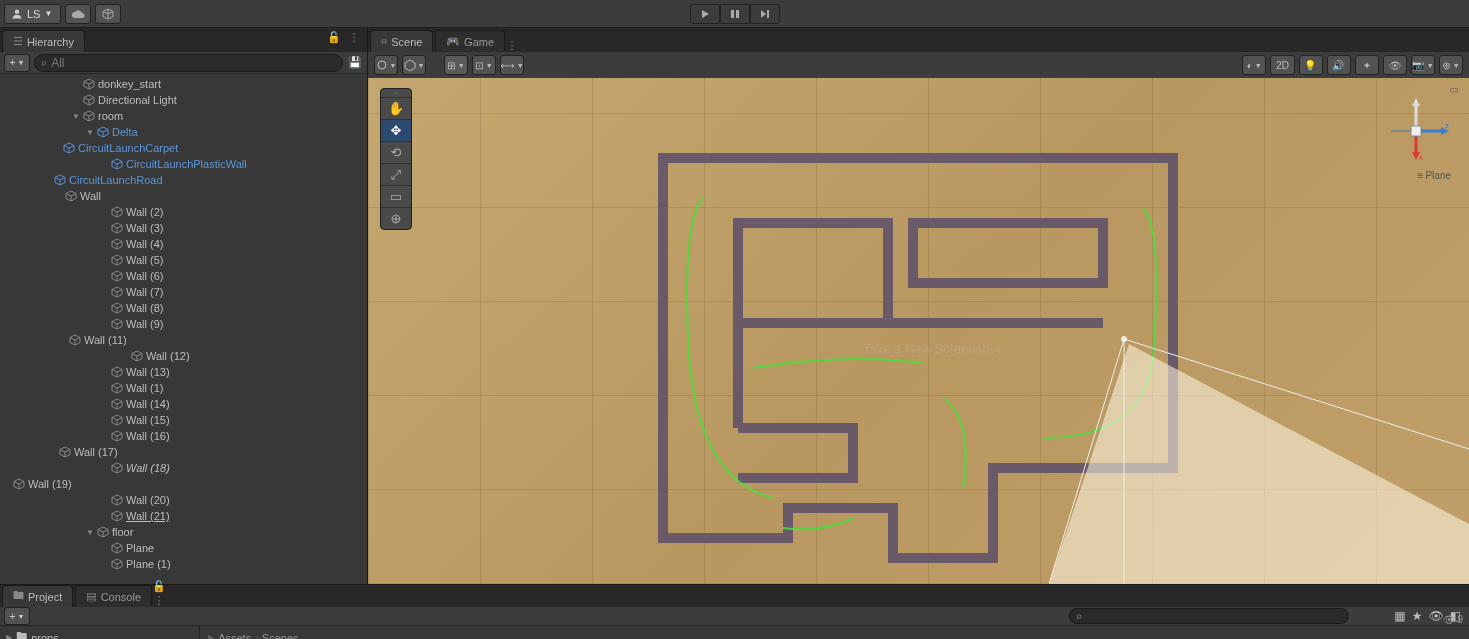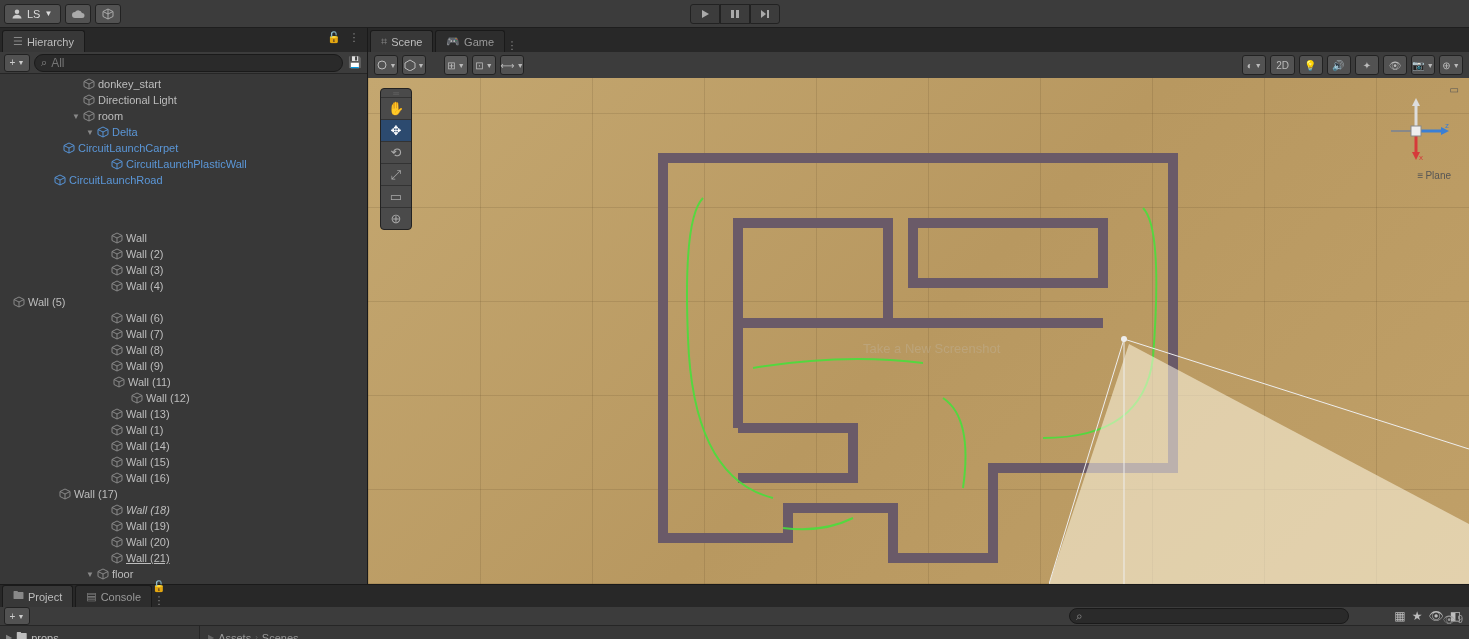--- a/index.html
+++ b/index.html
@@ -192,21 +192,21 @@
         <div class="tree-row sel prefab" style="padding-left: 41px;">
           <span class="arrow"></span>
           <span class="cube">
             <svg class="cube-ic" viewBox="0 0 12 12">
               <path d="M6 1l5 2.5v5L6 11 1 8.5v-5z" fill="none" stroke="currentColor"></path>
               <path d="M1 3.5L6 6l5-2.5M6 6v5" stroke="currentColor" fill="none"></path>
             </svg>
           </span>
           <span>CircuitLaunchRoad</span>
         </div>
-        <div class="tree-row" style="padding-left: 98px; margin-top: 42px;">
+        <div class="tree-row" style="padding-left: 52px;">
           <span class="arrow"></span>
           <span class="cube">
             <svg class="cube-ic" viewBox="0 0 12 12">
               <path d="M6 1l5 2.5v5L6 11 1 8.5v-5z" fill="none" stroke="currentColor"></path>
               <path d="M1 3.5L6 6l5-2.5M6 6v5" stroke="currentColor" fill="none"></path>
             </svg>
           </span>
           <span>Wall</span>
         </div>
         <div class="tree-row" style="padding-left: 98px;">
@@ -232,161 +232,161 @@
         <div class="tree-row" style="padding-left: 98px;">
           <span class="arrow"></span>
           <span class="cube">
             <svg class="cube-ic" viewBox="0 0 12 12">
               <path d="M6 1l5 2.5v5L6 11 1 8.5v-5z" fill="none" stroke="currentColor"></path>
               <path d="M1 3.5L6 6l5-2.5M6 6v5" stroke="currentColor" fill="none"></path>
             </svg>
           </span>
           <span>Wall (4)</span>
         </div>
+        <div class="tree-row" style="padding-left: 98px;">
+          <span class="arrow"></span>
+          <span class="cube">
+            <svg class="cube-ic" viewBox="0 0 12 12">
+              <path d="M6 1l5 2.5v5L6 11 1 8.5v-5z" fill="none" stroke="currentColor"></path>
+              <path d="M1 3.5L6 6l5-2.5M6 6v5" stroke="currentColor" fill="none"></path>
+            </svg>
+          </span>
+          <span>Wall (5)</span>
+        </div>
+        <div class="tree-row" style="padding-left: 98px;">
+          <span class="arrow"></span>
+          <span class="cube">
+            <svg class="cube-ic" viewBox="0 0 12 12">
+              <path d="M6 1l5 2.5v5L6 11 1 8.5v-5z" fill="none" stroke="currentColor"></path>
+              <path d="M1 3.5L6 6l5-2.5M6 6v5" stroke="currentColor" fill="none"></path>
+            </svg>
+          </span>
+          <span>Wall (6)</span>
+        </div>
+        <div class="tree-row" style="padding-left: 98px;">
+          <span class="arrow"></span>
+          <span class="cube">
+            <svg class="cube-ic" viewBox="0 0 12 12">
+              <path d="M6 1l5 2.5v5L6 11 1 8.5v-5z" fill="none" stroke="currentColor"></path>
+              <path d="M1 3.5L6 6l5-2.5M6 6v5" stroke="currentColor" fill="none"></path>
+            </svg>
+          </span>
+          <span>Wall (7)</span>
+        </div>
+        <div class="tree-row" style="padding-left: 98px;">
+          <span class="arrow"></span>
+          <span class="cube">
+            <svg class="cube-ic" viewBox="0 0 12 12">
+              <path d="M6 1l5 2.5v5L6 11 1 8.5v-5z" fill="none" stroke="currentColor"></path>
+              <path d="M1 3.5L6 6l5-2.5M6 6v5" stroke="currentColor" fill="none"></path>
+            </svg>
+          </span>
+          <span>Wall (8)</span>
+        </div>
+        <div class="tree-row" style="padding-left: 98px;">
+          <span class="arrow"></span>
+          <span class="cube">
+            <svg class="cube-ic" viewBox="0 0 12 12">
+              <path d="M6 1l5 2.5v5L6 11 1 8.5v-5z" fill="none" stroke="currentColor"></path>
+              <path d="M1 3.5L6 6l5-2.5M6 6v5" stroke="currentColor" fill="none"></path>
+            </svg>
+          </span>
+          <span>Wall (9)</span>
+        </div>
+        <div class="tree-row" style="padding-left: 56px;">
+          <span class="arrow"></span>
+          <span class="cube">
+            <svg class="cube-ic" viewBox="0 0 12 12">
+              <path d="M6 1l5 2.5v5L6 11 1 8.5v-5z" fill="none" stroke="currentColor"></path>
+              <path d="M1 3.5L6 6l5-2.5M6 6v5" stroke="currentColor" fill="none"></path>
+            </svg>
+          </span>
+          <span>Wall (11)</span>
+        </div>
+        <div class="tree-row" style="padding-left: 118px;">
+          <span class="arrow"></span>
+          <span class="cube">
+            <svg class="cube-ic" viewBox="0 0 12 12">
+              <path d="M6 1l5 2.5v5L6 11 1 8.5v-5z" fill="none" stroke="currentColor"></path>
+              <path d="M1 3.5L6 6l5-2.5M6 6v5" stroke="currentColor" fill="none"></path>
+            </svg>
+          </span>
+          <span>Wall (12)</span>
+        </div>
+        <div class="tree-row" style="padding-left: 98px;">
+          <span class="arrow"></span>
+          <span class="cube">
+            <svg class="cube-ic" viewBox="0 0 12 12">
+              <path d="M6 1l5 2.5v5L6 11 1 8.5v-5z" fill="none" stroke="currentColor"></path>
+              <path d="M1 3.5L6 6l5-2.5M6 6v5" stroke="currentColor" fill="none"></path>
+            </svg>
+          </span>
+          <span>Wall (13)</span>
+        </div>
+        <div class="tree-row" style="padding-left: 98px;">
+          <span class="arrow"></span>
+          <span class="cube">
+            <svg class="cube-ic" viewBox="0 0 12 12">
+              <path d="M6 1l5 2.5v5L6 11 1 8.5v-5z" fill="none" stroke="currentColor"></path>
+              <path d="M1 3.5L6 6l5-2.5M6 6v5" stroke="currentColor" fill="none"></path>
+            </svg>
+          </span>
+          <span>Wall (1)</span>
+        </div>
+        <div class="tree-row" style="padding-left: 98px;">
+          <span class="arrow"></span>
+          <span class="cube">
+            <svg class="cube-ic" viewBox="0 0 12 12">
+              <path d="M6 1l5 2.5v5L6 11 1 8.5v-5z" fill="none" stroke="currentColor"></path>
+              <path d="M1 3.5L6 6l5-2.5M6 6v5" stroke="currentColor" fill="none"></path>
+            </svg>
+          </span>
+          <span>Wall (14)</span>
+        </div>
+        <div class="tree-row" style="padding-left: 98px;">
+          <span class="arrow"></span>
+          <span class="cube">
+            <svg class="cube-ic" viewBox="0 0 12 12">
+              <path d="M6 1l5 2.5v5L6 11 1 8.5v-5z" fill="none" stroke="currentColor"></path>
+              <path d="M1 3.5L6 6l5-2.5M6 6v5" stroke="currentColor" fill="none"></path>
+            </svg>
+          </span>
+          <span>Wall (15)</span>
+        </div>
+        <div class="tree-row" style="padding-left: 98px;">
+          <span class="arrow"></span>
+          <span class="cube">
+            <svg class="cube-ic" viewBox="0 0 12 12">
+              <path d="M6 1l5 2.5v5L6 11 1 8.5v-5z" fill="none" stroke="currentColor"></path>
+              <path d="M1 3.5L6 6l5-2.5M6 6v5" stroke="currentColor" fill="none"></path>
+            </svg>
+          </span>
+          <span>Wall (16)</span>
+        </div>
+        <div class="tree-row" style="padding-left: 46px;">
+          <span class="arrow"></span>
+          <span class="cube">
+            <svg class="cube-ic" viewBox="0 0 12 12">
+              <path d="M6 1l5 2.5v5L6 11 1 8.5v-5z" fill="none" stroke="currentColor"></path>
+              <path d="M1 3.5L6 6l5-2.5M6 6v5" stroke="currentColor" fill="none"></path>
+            </svg>
+          </span>
+          <span>Wall (17)</span>
+        </div>
+        <div class="tree-row" style="padding-left: 98px; font-style: italic;">
+          <span class="arrow"></span>
+          <span class="cube">
+            <svg class="cube-ic" viewBox="0 0 12 12">
+              <path d="M6 1l5 2.5v5L6 11 1 8.5v-5z" fill="none" stroke="currentColor"></path>
+              <path d="M1 3.5L6 6l5-2.5M6 6v5" stroke="currentColor" fill="none"></path>
+            </svg>
+          </span>
+          <span>Wall (18)</span>
+        </div>
         <div class="tree-row" style="">
-          <span class="arrow"></span>
-          <span class="cube">
-            <svg class="cube-ic" viewBox="0 0 12 12">
-              <path d="M6 1l5 2.5v5L6 11 1 8.5v-5z" fill="none" stroke="currentColor"></path>
-              <path d="M1 3.5L6 6l5-2.5M6 6v5" stroke="currentColor" fill="none"></path>
-            </svg>
-          </span>
-          <span>Wall (5)</span>
-        </div>
-        <div class="tree-row" style="padding-left: 98px;">
-          <span class="arrow"></span>
-          <span class="cube">
-            <svg class="cube-ic" viewBox="0 0 12 12">
-              <path d="M6 1l5 2.5v5L6 11 1 8.5v-5z" fill="none" stroke="currentColor"></path>
-              <path d="M1 3.5L6 6l5-2.5M6 6v5" stroke="currentColor" fill="none"></path>
-            </svg>
-          </span>
-          <span>Wall (6)</span>
-        </div>
-        <div class="tree-row" style="padding-left: 98px;">
-          <span class="arrow"></span>
-          <span class="cube">
-            <svg class="cube-ic" viewBox="0 0 12 12">
-              <path d="M6 1l5 2.5v5L6 11 1 8.5v-5z" fill="none" stroke="currentColor"></path>
-              <path d="M1 3.5L6 6l5-2.5M6 6v5" stroke="currentColor" fill="none"></path>
-            </svg>
-          </span>
-          <span>Wall (7)</span>
-        </div>
-        <div class="tree-row" style="padding-left: 98px;">
-          <span class="arrow"></span>
-          <span class="cube">
-            <svg class="cube-ic" viewBox="0 0 12 12">
-              <path d="M6 1l5 2.5v5L6 11 1 8.5v-5z" fill="none" stroke="currentColor"></path>
-              <path d="M1 3.5L6 6l5-2.5M6 6v5" stroke="currentColor" fill="none"></path>
-            </svg>
-          </span>
-          <span>Wall (8)</span>
-        </div>
-        <div class="tree-row" style="padding-left: 98px;">
-          <span class="arrow"></span>
-          <span class="cube">
-            <svg class="cube-ic" viewBox="0 0 12 12">
-              <path d="M6 1l5 2.5v5L6 11 1 8.5v-5z" fill="none" stroke="currentColor"></path>
-              <path d="M1 3.5L6 6l5-2.5M6 6v5" stroke="currentColor" fill="none"></path>
-            </svg>
-          </span>
-          <span>Wall (9)</span>
-        </div>
-        <div class="tree-row" style="padding-left: 56px; margin-left: 44px;">
-          <span class="arrow"></span>
-          <span class="cube">
-            <svg class="cube-ic" viewBox="0 0 12 12">
-              <path d="M6 1l5 2.5v5L6 11 1 8.5v-5z" fill="none" stroke="currentColor"></path>
-              <path d="M1 3.5L6 6l5-2.5M6 6v5" stroke="currentColor" fill="none"></path>
-            </svg>
-          </span>
-          <span>Wall (11)</span>
-        </div>
-        <div class="tree-row" style="padding-left: 118px;">
-          <span class="arrow"></span>
-          <span class="cube">
-            <svg class="cube-ic" viewBox="0 0 12 12">
-              <path d="M6 1l5 2.5v5L6 11 1 8.5v-5z" fill="none" stroke="currentColor"></path>
-              <path d="M1 3.5L6 6l5-2.5M6 6v5" stroke="currentColor" fill="none"></path>
-            </svg>
-          </span>
-          <span>Wall (12)</span>
-        </div>
-        <div class="tree-row" style="padding-left: 98px;">
-          <span class="arrow"></span>
-          <span class="cube">
-            <svg class="cube-ic" viewBox="0 0 12 12">
-              <path d="M6 1l5 2.5v5L6 11 1 8.5v-5z" fill="none" stroke="currentColor"></path>
-              <path d="M1 3.5L6 6l5-2.5M6 6v5" stroke="currentColor" fill="none"></path>
-            </svg>
-          </span>
-          <span>Wall (13)</span>
-        </div>
-        <div class="tree-row" style="padding-left: 98px;">
-          <span class="arrow"></span>
-          <span class="cube">
-            <svg class="cube-ic" viewBox="0 0 12 12">
-              <path d="M6 1l5 2.5v5L6 11 1 8.5v-5z" fill="none" stroke="currentColor"></path>
-              <path d="M1 3.5L6 6l5-2.5M6 6v5" stroke="currentColor" fill="none"></path>
-            </svg>
-          </span>
-          <span>Wall (1)</span>
-        </div>
-        <div class="tree-row" style="padding-left: 98px;">
-          <span class="arrow"></span>
-          <span class="cube">
-            <svg class="cube-ic" viewBox="0 0 12 12">
-              <path d="M6 1l5 2.5v5L6 11 1 8.5v-5z" fill="none" stroke="currentColor"></path>
-              <path d="M1 3.5L6 6l5-2.5M6 6v5" stroke="currentColor" fill="none"></path>
-            </svg>
-          </span>
-          <span>Wall (14)</span>
-        </div>
-        <div class="tree-row" style="padding-left: 98px;">
-          <span class="arrow"></span>
-          <span class="cube">
-            <svg class="cube-ic" viewBox="0 0 12 12">
-              <path d="M6 1l5 2.5v5L6 11 1 8.5v-5z" fill="none" stroke="currentColor"></path>
-              <path d="M1 3.5L6 6l5-2.5M6 6v5" stroke="currentColor" fill="none"></path>
-            </svg>
-          </span>
-          <span>Wall (15)</span>
-        </div>
-        <div class="tree-row" style="padding-left: 98px;">
-          <span class="arrow"></span>
-          <span class="cube">
-            <svg class="cube-ic" viewBox="0 0 12 12">
-              <path d="M6 1l5 2.5v5L6 11 1 8.5v-5z" fill="none" stroke="currentColor"></path>
-              <path d="M1 3.5L6 6l5-2.5M6 6v5" stroke="currentColor" fill="none"></path>
-            </svg>
-          </span>
-          <span>Wall (16)</span>
-        </div>
-        <div class="tree-row" style="padding-left: 46px;">
-          <span class="arrow"></span>
-          <span class="cube">
-            <svg class="cube-ic" viewBox="0 0 12 12">
-              <path d="M6 1l5 2.5v5L6 11 1 8.5v-5z" fill="none" stroke="currentColor"></path>
-              <path d="M1 3.5L6 6l5-2.5M6 6v5" stroke="currentColor" fill="none"></path>
-            </svg>
-          </span>
-          <span>Wall (17)</span>
-        </div>
-        <div class="tree-row" style="padding-left: 98px; font-style: italic;">
-          <span class="arrow"></span>
-          <span class="cube">
-            <svg class="cube-ic" viewBox="0 0 12 12">
-              <path d="M6 1l5 2.5v5L6 11 1 8.5v-5z" fill="none" stroke="currentColor"></path>
-              <path d="M1 3.5L6 6l5-2.5M6 6v5" stroke="currentColor" fill="none"></path>
-            </svg>
-          </span>
-          <span>Wall (18)</span>
-        </div>
-        <div class="tree-row" style="padding-left: 98px;">
           <span class="arrow"></span>
           <span class="cube">
             <svg class="cube-ic" viewBox="0 0 12 12">
               <path d="M6 1l5 2.5v5L6 11 1 8.5v-5z" fill="none" stroke="currentColor"></path>
               <path d="M1 3.5L6 6l5-2.5M6 6v5" stroke="currentColor" fill="none"></path>
             </svg>
           </span>
           <span>Wall (19)</span>
         </div>
         <div class="tree-row" style="padding-left: 98px;">

